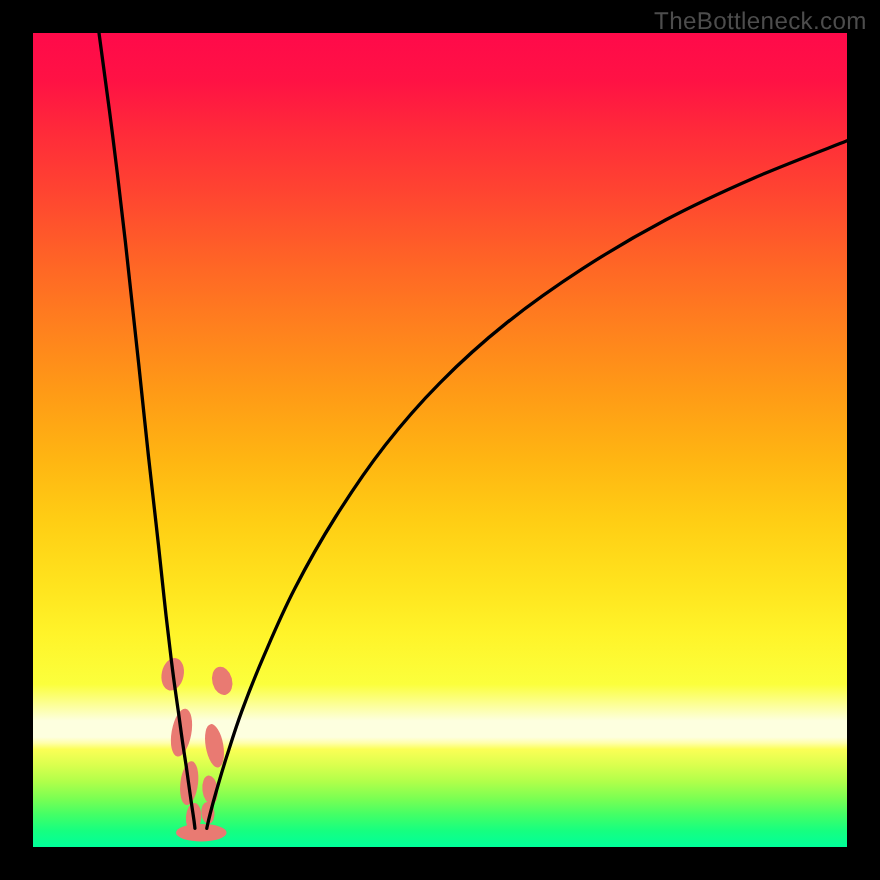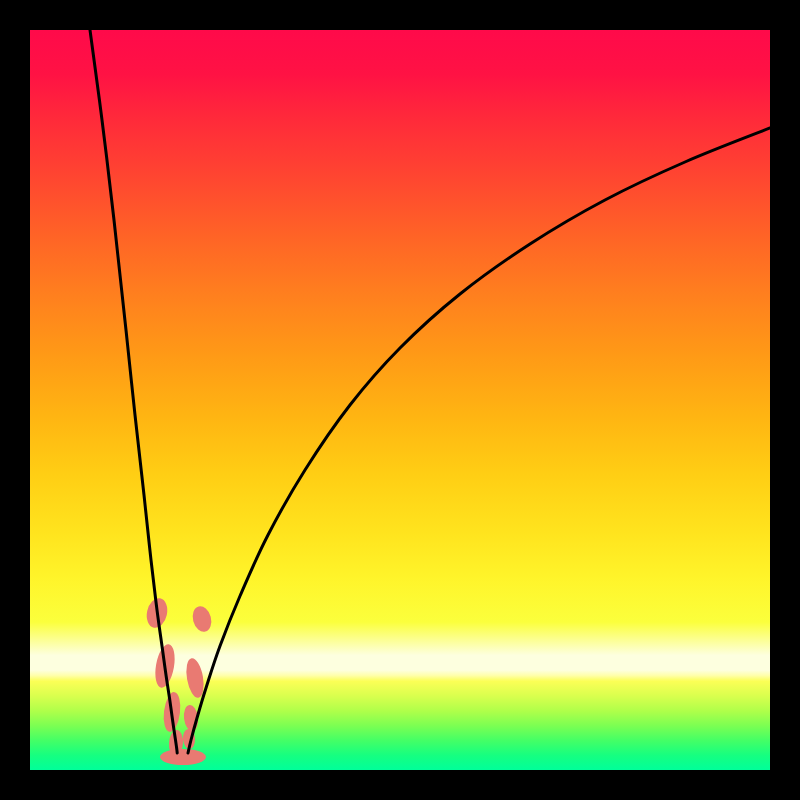--- a/index.html
+++ b/index.html
@@ -47,13 +47,14 @@
           <ellipse cx="172" cy="589" rx="9" ry="13" fill="#e97a72" transform="rotate(-15 172 589)"></ellipse>
           <ellipse cx="165" cy="648" rx="8" ry="20" fill="#e97a72" transform="rotate(-10 165 648)"></ellipse>
           <ellipse cx="161" cy="688" rx="7" ry="13" fill="#e97a72" transform="rotate(-7 161 688)"></ellipse>
           <ellipse cx="159" cy="709" rx="6" ry="10" fill="#e97a72" transform="rotate(-5 159 709)"></ellipse>
           <ellipse cx="153" cy="727" rx="23" ry="8" fill="#e97a72" transform="rotate(0 153 727)"></ellipse>
         </g>
       <path id="curveL" fill="none" stroke-width="3" stroke-linecap="round" d="M 60 0 C 62.16 16.2, 67.68 55.800000000000004, 72 90 C 76.32 124.19999999999999, 79.68 152.2, 84 190 C 88.32 227.8, 92.22 264.9, 96 300 C 99.78 335.1, 101.76 355.3, 105 385 C 108.24 414.7, 111.12 438.9, 114 465 C 116.88 491.1, 118.66 509.3, 121 530 C 123.34 550.7, 125.02 564.52, 127 580 C 128.98 595.48, 130.38 604.3, 132 616 C 133.62 627.7, 134.65 635.64, 136 645 C 137.35 654.36, 138.42 660.62, 139.5 668 C 140.58 675.38, 141.19 680.24, 142 686 C 142.81 691.76, 143.37 695.68, 144 700 C 144.63 704.32, 145.05 706.94, 145.5 710 C 145.95 713.06, 146.23 715.02, 146.5 717 C 146.77 718.98, 146.874 719.92, 147 721 C 147.126 722.08, 147.164 722.64, 147.2 723" stroke="#000000"></path>
       <path id="curveR" fill="none" stroke-width="3" stroke-linecap="round" d="M 158 723 C 158.54 720.66, 159.38 716.3, 161 710 C 162.62 703.7, 164.3 697.36, 167 688 C 169.7 678.64, 171.86 670.96, 176 658 C 180.14 645.04, 183.88 632.56, 190 616 C 196.12 599.44, 201.36 585.98, 210 566 C 218.64 546.02, 226.3 527.68, 238 505 C 249.7 482.32, 260.24 463.4, 275 440 C 289.76 416.6, 302.9 396.96, 320 375 C 337.1 353.04, 350.2 337.98, 370 318 C 389.8 298.02, 406.6 282.72, 430 264 C 453.4 245.28, 473.9 230.92, 500 214 C 526.1 197.08, 547.1 184.76, 575 170 C 602.9 155.24, 625.3 144.96, 655 132 C 684.7 119.04, 724.7 104.12, 740 98" stroke="#000000"></path>
     </svg>
   </div>
+  <div class="watermark">TheBottleneck.com</div>
 </div>
 
 </body></html>

